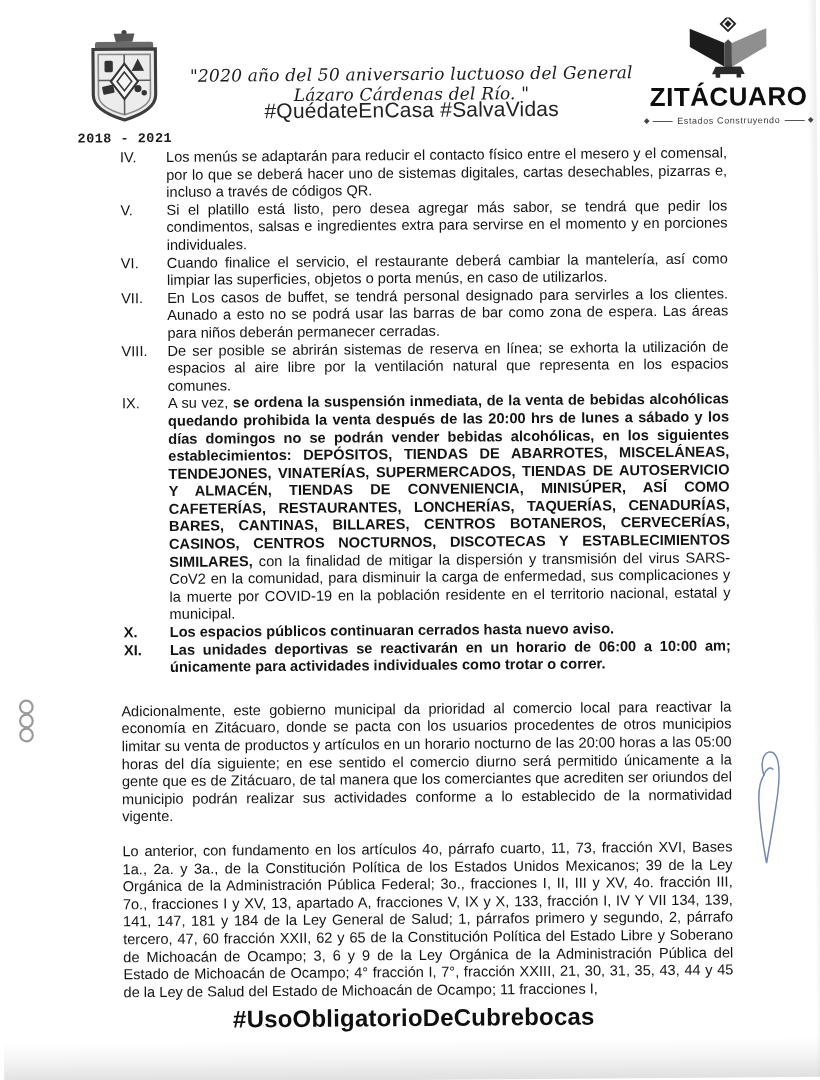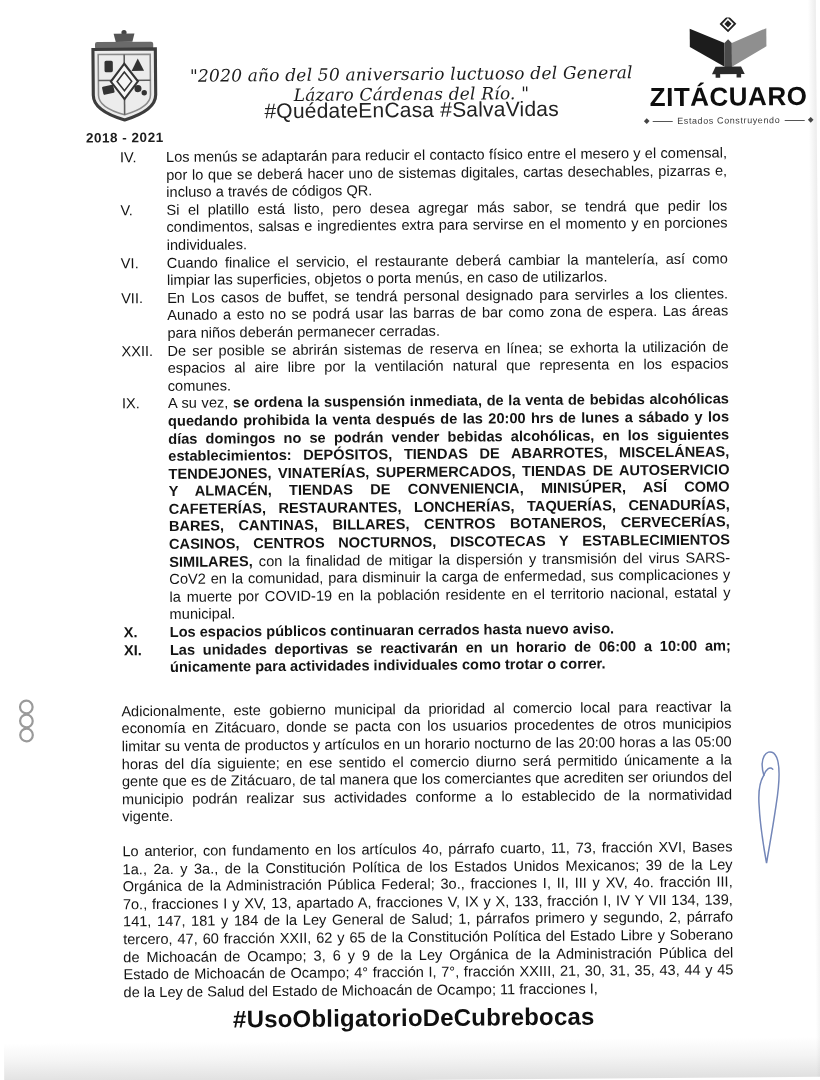--- a/index.html
+++ b/index.html
@@ -8,21 +8,21 @@
     background:#ffffff;
     font-family:"Liberation Sans",sans-serif;
     color:#161616;
   }
   .page{
     position:absolute;inset:0;
     transform:rotate(-0.45deg);
     transform-origin:50% 50%;
   }
   
-  .crest{position:absolute;left:72px;top:26px;width:112px;text-align:center;}
+  .crest{position:absolute;left:72px;top:26px;width:112px;text-align:center;font-family:Liberation Mono, monospace;}
   .crest-years{font-size:13.5px;font-weight:bold;color:#1d1d1d;margin-top:2px;letter-spacing:0.5px;}
   .motto{
     position:absolute;left:172px;top:64px;width:486px;text-align:center;
     font-family:"DejaVu Serif",serif;font-style:italic;font-size:17px;color:#1b1b1b;
     letter-spacing:0.2px;
   }
   .hashtags{
     position:absolute;left:182px;top:98px;width:466px;text-align:center;
     font-size:21px;color:#222;letter-spacing:0.2px;
   }
@@ -123,21 +123,21 @@
         </div>
         <div class="item">
           <div class="num">VI.</div>
           <div class="txt"><span>Cuando finalice el servicio, el restaurante deberá cambiar la mantelería, así como limpiar las superficies, objetos o porta menús, en caso de utilizarlos.</span></div>
         </div>
         <div class="item">
           <div class="num">VII.</div>
           <div class="txt"><span>En Los casos de buffet, se tendrá personal designado para servirles a los clientes. Aunado a esto no se podrá usar las barras de bar como zona de espera. Las áreas para niños deberán permanecer cerradas.</span></div>
         </div>
         <div class="item">
-          <div class="num">XXII.</div>
+          <div class="num">VIII.</div>
           <div class="txt"><span>De ser posible se abrirán sistemas de reserva en línea; se exhorta la utilización de espacios al aire libre por la ventilación natural que representa en los espacios comunes.</span></div>
         </div>
         <div class="item">
           <div class="num">IX.</div>
           <div class="txt"><span>A su vez, </span><span class="b">se ordena la suspensión inmediata, de la venta de bebidas alcohólicas quedando prohibida la venta después de las 20:00 hrs de lunes a sábado y los días domingos no se podrán vender bebidas alcohólicas, en los siguientes establecimientos: DEPÓSITOS, TIENDAS DE ABARROTES, MISCELÁNEAS, TENDEJONES, VINATERÍAS, SUPERMERCADOS, TIENDAS DE AUTOSERVICIO Y ALMACÉN, TIENDAS DE CONVENIENCIA, MINISÚPER, ASÍ COMO CAFETERÍAS, RESTAURANTES, LONCHERÍAS, TAQUERÍAS, CENADURÍAS,  BARES, CANTINAS, BILLARES, CENTROS BOTANEROS, CERVECERÍAS, CASINOS, CENTROS NOCTURNOS, DISCOTECAS Y ESTABLECIMIENTOS SIMILARES, </span><span>con la finalidad de mitigar la dispersión y transmisión del virus SARS-CoV2 en la comunidad, para disminuir la carga de enfermedad, sus complicaciones y la muerte por COVID-19 en la población residente en el territorio nacional, estatal y municipal.</span></div>
         </div>
         <div class="item">
           <div class="num b">X.</div>
           <div class="txt"><span class="b">Los espacios públicos continuaran cerrados hasta nuevo aviso.</span></div>
         </div>

